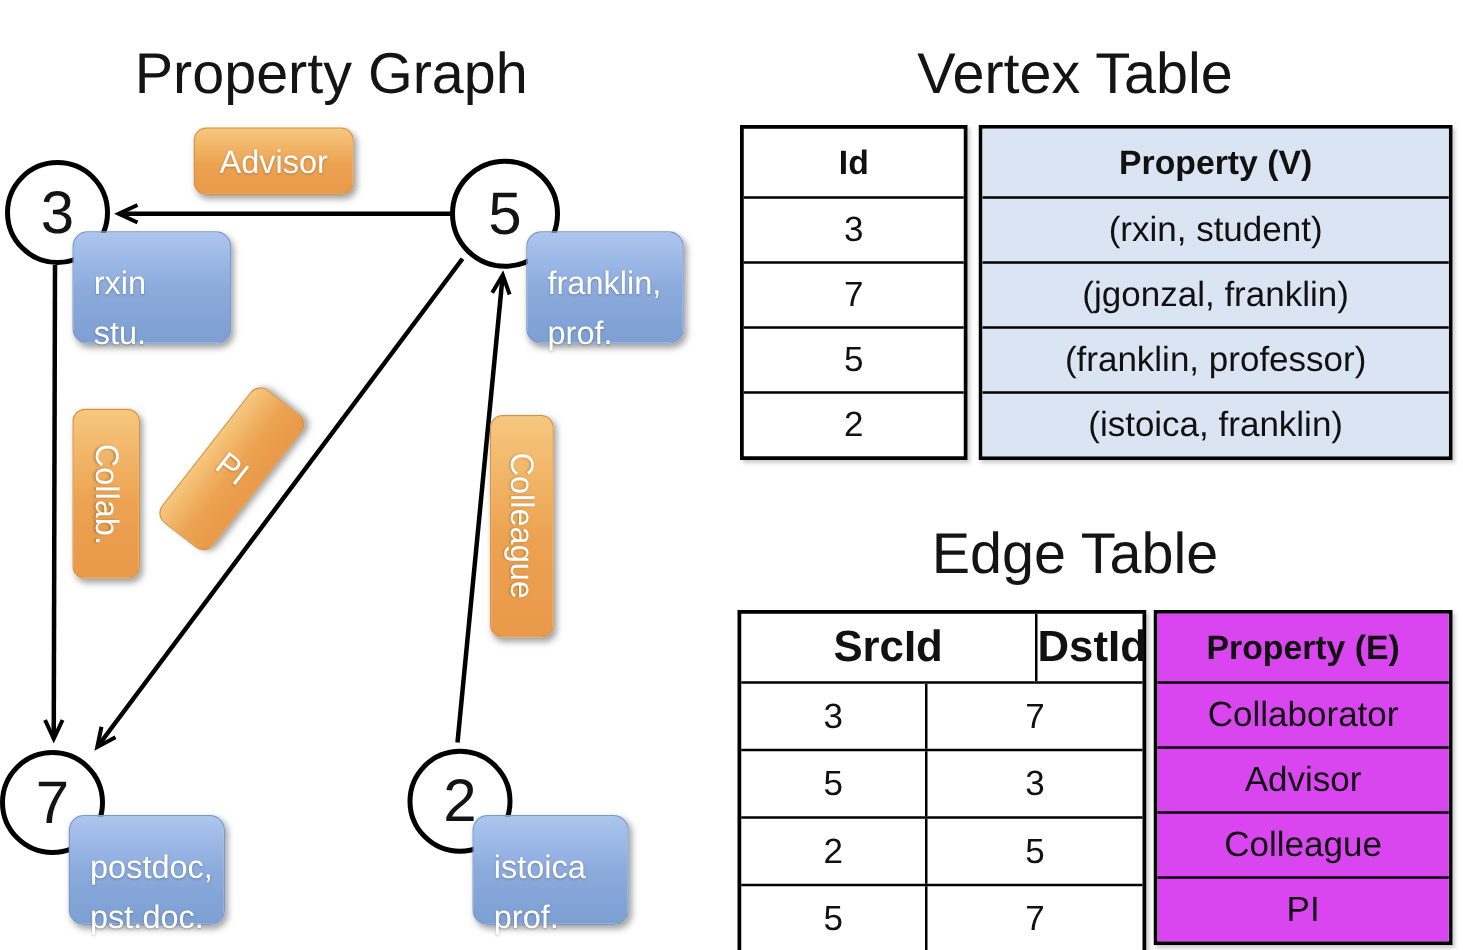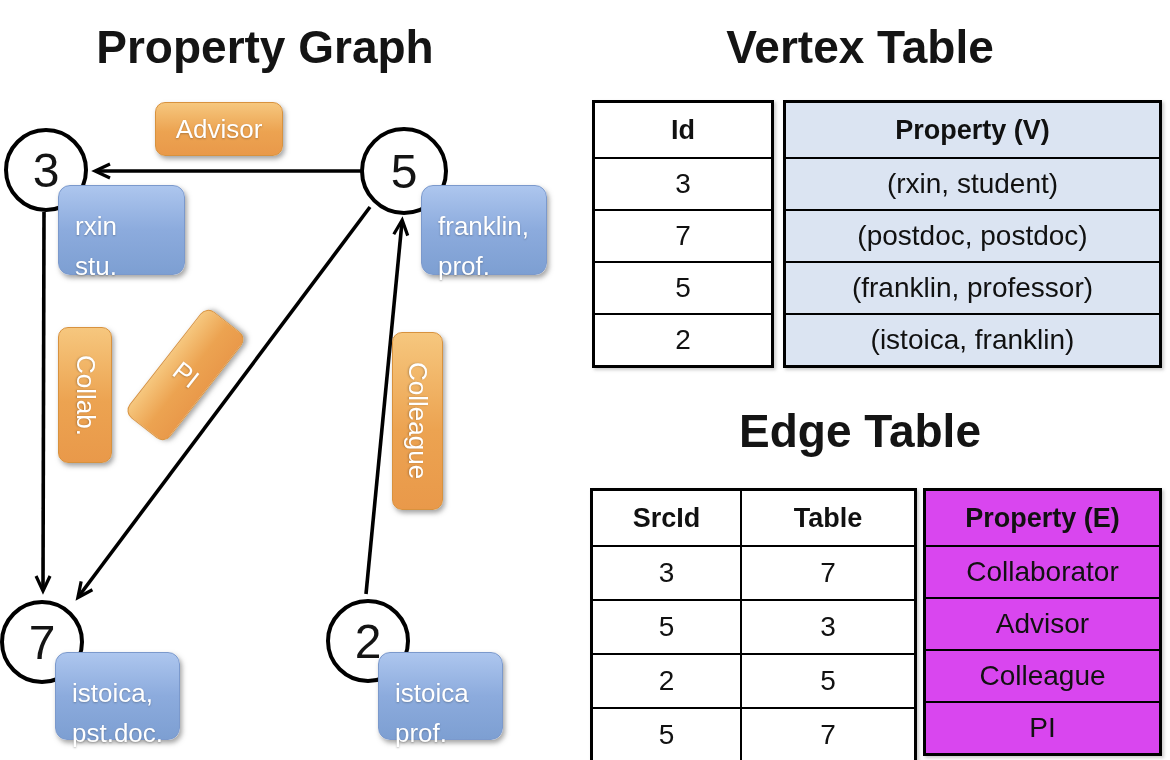--- a/index.html
+++ b/index.html
@@ -4,22 +4,22 @@
 <style>
   html,body{margin:0;padding:0;}
   body{
     width:1170px;height:760px;position:relative;overflow:hidden;
     background:#ffffff;
     font-family:"Liberation Sans", sans-serif;
     color:#111;
   }
   .abs{position:absolute;}
   .title{
-    font-size:46px;font-weight:700;letter-spacing:0px;color:#141414;
-    text-align:center;white-space:nowrap;
+    font-size:46px;font-weight:400;letter-spacing:0px;color:#141414;
+    text-align:center;white-space:nowrap;margin-top:11px;
   }
   
   #edges{position:absolute;left:0;top:0;z-index:1;}
   .node{
     position:absolute;z-index:2;box-sizing:border-box;
     background:#ffffff;border:4px solid #000;border-radius:50%;
     display:flex;align-items:center;justify-content:center;
     font-size:48px;color:#141414;
   }
   .obox,.bbox{
@@ -55,21 +55,21 @@
   .tblcol .cell.hdr{height:54px;font-weight:bold;font-size:27px;}
   .tblcol .cell + .cell{border-top:2px solid #000;}
   .bluefill{background:#dbe4f2;text-align:right;}
   .tanfill{background:#d946ef;}
   .splitrow{display:flex;}
   .splitrow .sub{
     box-sizing:border-box;height:52px;flex:0 0 147px;
     display:flex;align-items:center;justify-content:center;
     font-size:28px;
   }
-  .splitrow .sub.hdr{height:54px;font-weight:bold;font-size:27px;}
+  .splitrow .sub.hdr{height:54px;font-weight:bold;font-size:35px;margin-left:44px;}
   .splitrow .sub + .sub{border-left:2px solid #000;flex:1 1 auto;}
   .splitrow + .splitrow{border-top:2px solid #000;}
 </style>
 </head>
 <body>
 
 <div class="abs title" style="left:0;top:20px;width:530px;">Property Graph</div>
 
 <svg id="edges" width="580" height="760" viewBox="0 0 580 760">
   <defs>
@@ -111,51 +111,51 @@
 
 <div class="bbox nlabel" style="left:58px;top:185px;width:127px;height:90px;">
   <div>rxin</div>
   <div>stu.</div>
 </div>
 <div class="bbox nlabel" style="left:421px;top:185px;width:126px;height:90px;">
   <div>franklin,</div>
   <div>prof.</div>
 </div>
 <div class="bbox nlabel" style="left:55px;top:652px;width:125px;height:88px;">
-  <div>istoica,</div>
+  <div>postdoc,</div>
   <div>pst.doc.</div>
 </div>
 <div class="bbox nlabel" style="left:378px;top:652px;width:125px;height:88px;">
   <div>istoica</div>
   <div>prof.</div>
 </div>
 
 <div class="abs title" style="left:580px;top:20px;width:560px;">Vertex Table</div>
 
 <div class="tblcol" style="left:592px;top:100px;width:182px;">
   <div class="cell hdr">Id</div>
   <div class="cell">3</div>
   <div class="cell">7</div>
   <div class="cell">5</div>
   <div class="cell">2</div>
 </div>
 <div class="tblcol" style="left:783px;top:100px;width:379px;">
   <div class="cell hdr bluefill">Property (V)</div>
   <div class="cell bluefill">(rxin, student)</div>
-  <div class="cell bluefill">(postdoc, postdoc)</div>
+  <div class="cell bluefill">(jgonzal, franklin)</div>
   <div class="cell bluefill">(franklin, professor)</div>
   <div class="cell bluefill">(istoica, franklin)</div>
 </div>
 
 <div class="abs title" style="left:580px;top:404px;width:560px;">Edge Table</div>
 
 <div class="tblcol" style="left:590px;top:488px;width:327px;">
   <div class="splitrow">
     <div class="sub hdr">SrcId</div>
-    <div class="sub hdr">Table</div>
+    <div class="sub hdr">DstId</div>
   </div>
   <div class="splitrow">
     <div class="sub">3</div>
     <div class="sub">7</div>
   </div>
   <div class="splitrow">
     <div class="sub">5</div>
     <div class="sub">3</div>
   </div>
   <div class="splitrow">

